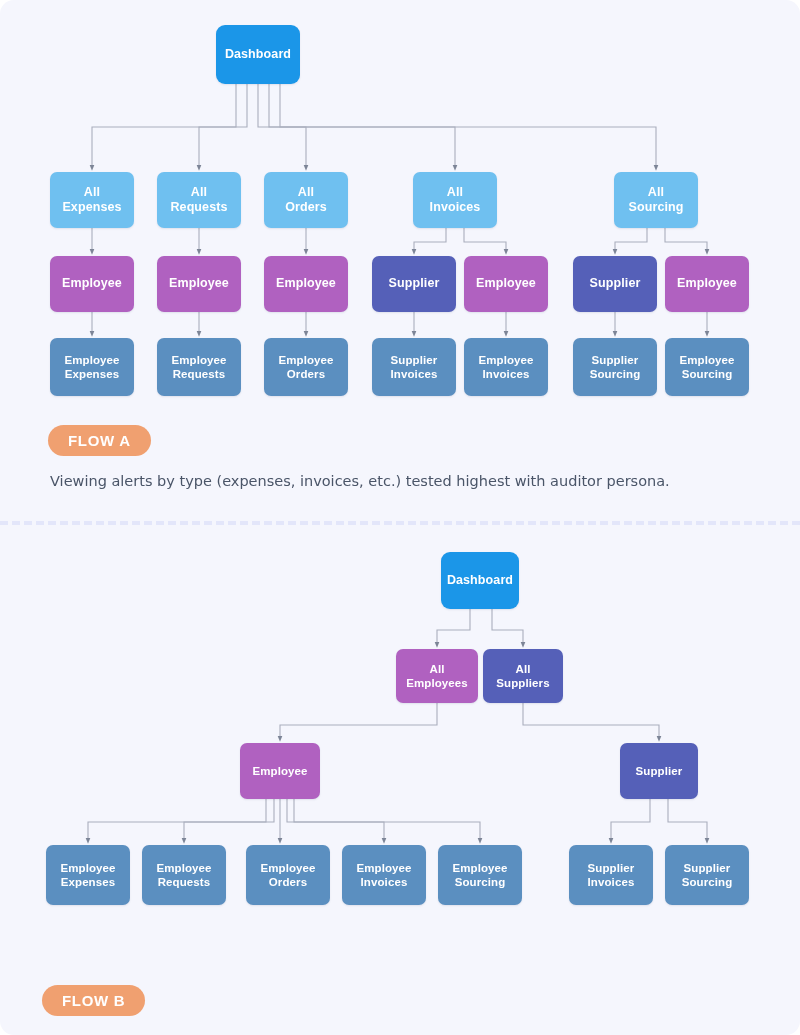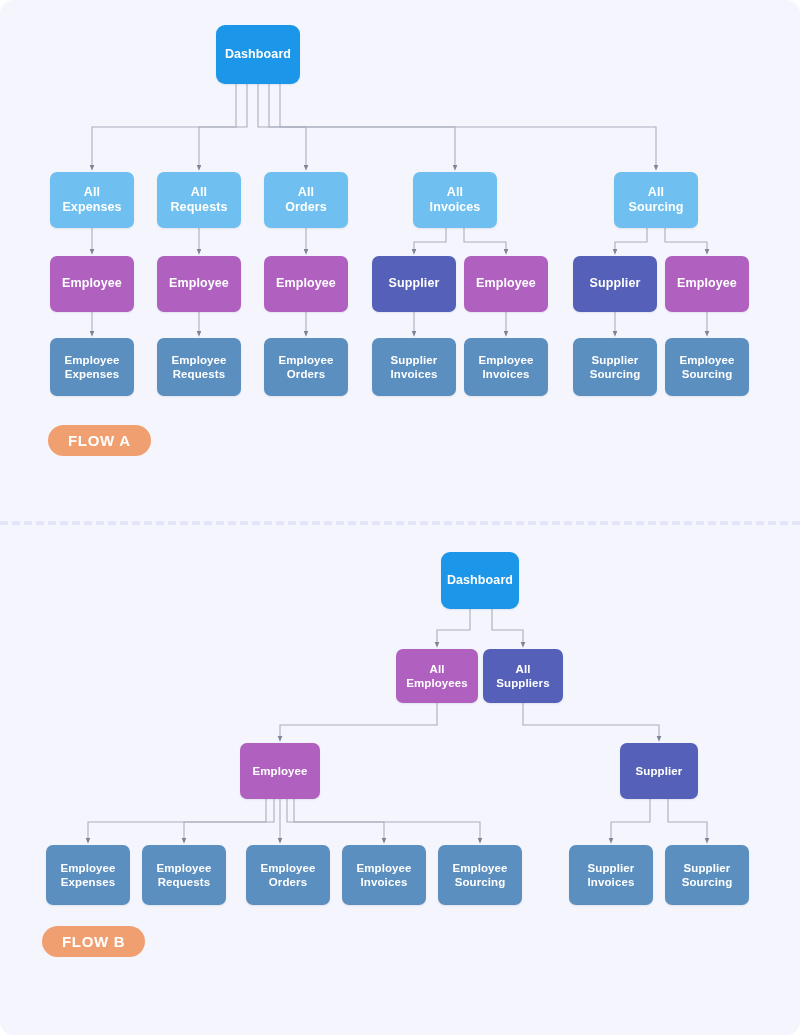--- a/index.html
+++ b/index.html
@@ -167,20 +167,21 @@
   <div class="node leaf" style="left:372px; top:338px; width:84px; height:58px; white-space:pre-line;">Supplier
 Invoices</div>
   <div class="node leaf" style="left:464px; top:338px; width:84px; height:58px; white-space:pre-line;">Employee
 Invoices</div>
   <div class="node leaf" style="left:573px; top:338px; width:84px; height:58px; white-space:pre-line;">Supplier
 Sourcing</div>
   <div class="node leaf" style="left:665px; top:338px; width:84px; height:58px; white-space:pre-line;">Employee
 Sourcing</div>
 
   <div class="badge" style="left:48px; top:425px;">FLOW A</div>
+  <div class="caption" style="left:50px; top:473px;">Viewing alerts by type (expenses, invoices, etc.) tested highest with auditor persona.</div>
 
   <div class="divider" style="top:521px;"></div>
 
   <div class="node root" style="left:441px; top:552px; width:78px; height:57px;">Dashboard</div>
 
   <div class="node actor-emp small" style="left:396px; top:649px; width:82px; height:54px; white-space:pre-line;">All
 Employees</div>
   <div class="node actor-sup small" style="left:483px; top:649px; width:80px; height:54px; white-space:pre-line;">All
 Suppliers</div>
 
@@ -195,15 +196,15 @@
 Orders</div>
   <div class="node leaf" style="left:342px; top:845px; width:84px; height:60px; white-space:pre-line;">Employee
 Invoices</div>
   <div class="node leaf" style="left:438px; top:845px; width:84px; height:60px; white-space:pre-line;">Employee
 Sourcing</div>
   <div class="node leaf" style="left:569px; top:845px; width:84px; height:60px; white-space:pre-line;">Supplier
 Invoices</div>
   <div class="node leaf" style="left:665px; top:845px; width:84px; height:60px; white-space:pre-line;">Supplier
 Sourcing</div>
 
-  <div class="badge" style="left:42px; top:926px;">FLOW B</div>
+  <div class="badge" style="left:42px; top:985px;">FLOW B</div>
 
 </div>
 
 </body></html>

